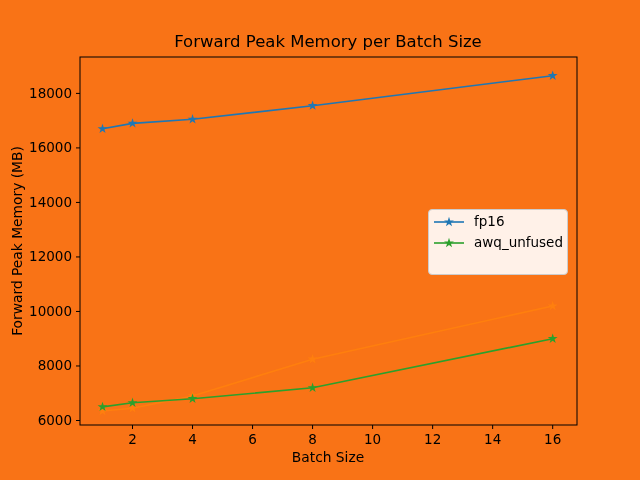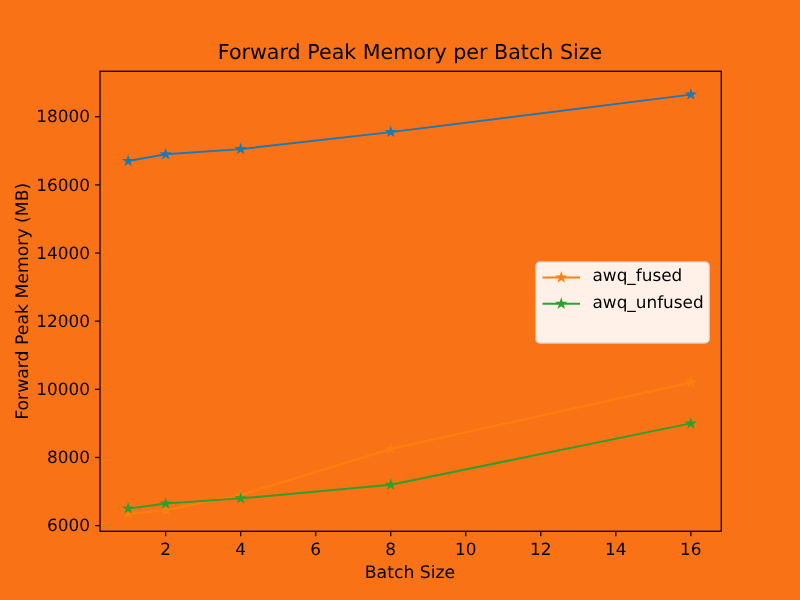--- a/index.html
+++ b/index.html
@@ -72,24 +72,24 @@
         <path d="M132.52,397.58L133.69,401.18L137.47,401.18L134.41,403.40L135.58,406.99L132.52,404.77L129.46,406.99L130.63,403.40L127.58,401.18L131.35,401.18Z" fill="#2ca02c"></path>
         <path d="M192.55,393.49L193.71,397.09L197.49,397.09L194.43,399.31L195.60,402.90L192.55,400.68L189.49,402.90L190.66,399.31L187.60,397.09L191.38,397.09Z" fill="#2ca02c"></path>
         <path d="M312.59,382.59L313.76,386.18L317.54,386.18L314.48,388.40L315.65,392.00L312.59,389.78L309.54,392.00L310.70,388.40L307.65,386.18L311.43,386.18Z" fill="#2ca02c"></path>
         <path d="M552.69,333.52L553.86,337.12L557.64,337.12L554.58,339.34L555.75,342.93L552.69,340.71L549.63,342.93L550.80,339.34L547.74,337.12L551.52,337.12Z" fill="#2ca02c"></path>
         <rect x="80" y="57" width="497" height="368" fill="none" stroke="#000000" stroke-width="1"></rect>
       </g>
   </svg>
   <div id="legend" class="legend">
       <div class="legend-row">
         <svg width="32" height="14">
-          <line x1="1" y1="7" x2="31" y2="7" stroke="#ff7f0e" stroke-width="1.6"></line>
-          <path d="M16.00,1.80L17.17,5.39L20.95,5.39L17.89,7.61L19.06,11.21L16.00,8.99L12.94,11.21L14.11,7.61L11.05,5.39L14.83,5.39Z" fill="#ff7f0e"></path>
+          <line x1="1" y1="7" x2="31" y2="7" stroke="#1f77b4" stroke-width="1.6"></line>
+          <path d="M16.00,1.80L17.17,5.39L20.95,5.39L17.89,7.61L19.06,11.21L16.00,8.99L12.94,11.21L14.11,7.61L11.05,5.39L14.83,5.39Z" fill="#1f77b4"></path>
         </svg>
-        <span class="legend-label">awq_fused</span>
+        <span class="legend-label">fp16</span>
       </div>
       <div class="legend-row">
         <svg width="32" height="14">
           <line x1="1" y1="7" x2="31" y2="7" stroke="#2ca02c" stroke-width="1.6"></line>
           <path d="M16.00,1.80L17.17,5.39L20.95,5.39L17.89,7.61L19.06,11.21L16.00,8.99L12.94,11.21L14.11,7.61L11.05,5.39L14.83,5.39Z" fill="#2ca02c"></path>
         </svg>
         <span class="legend-label">awq_unfused</span>
       </div>
     </div>
 </div>

